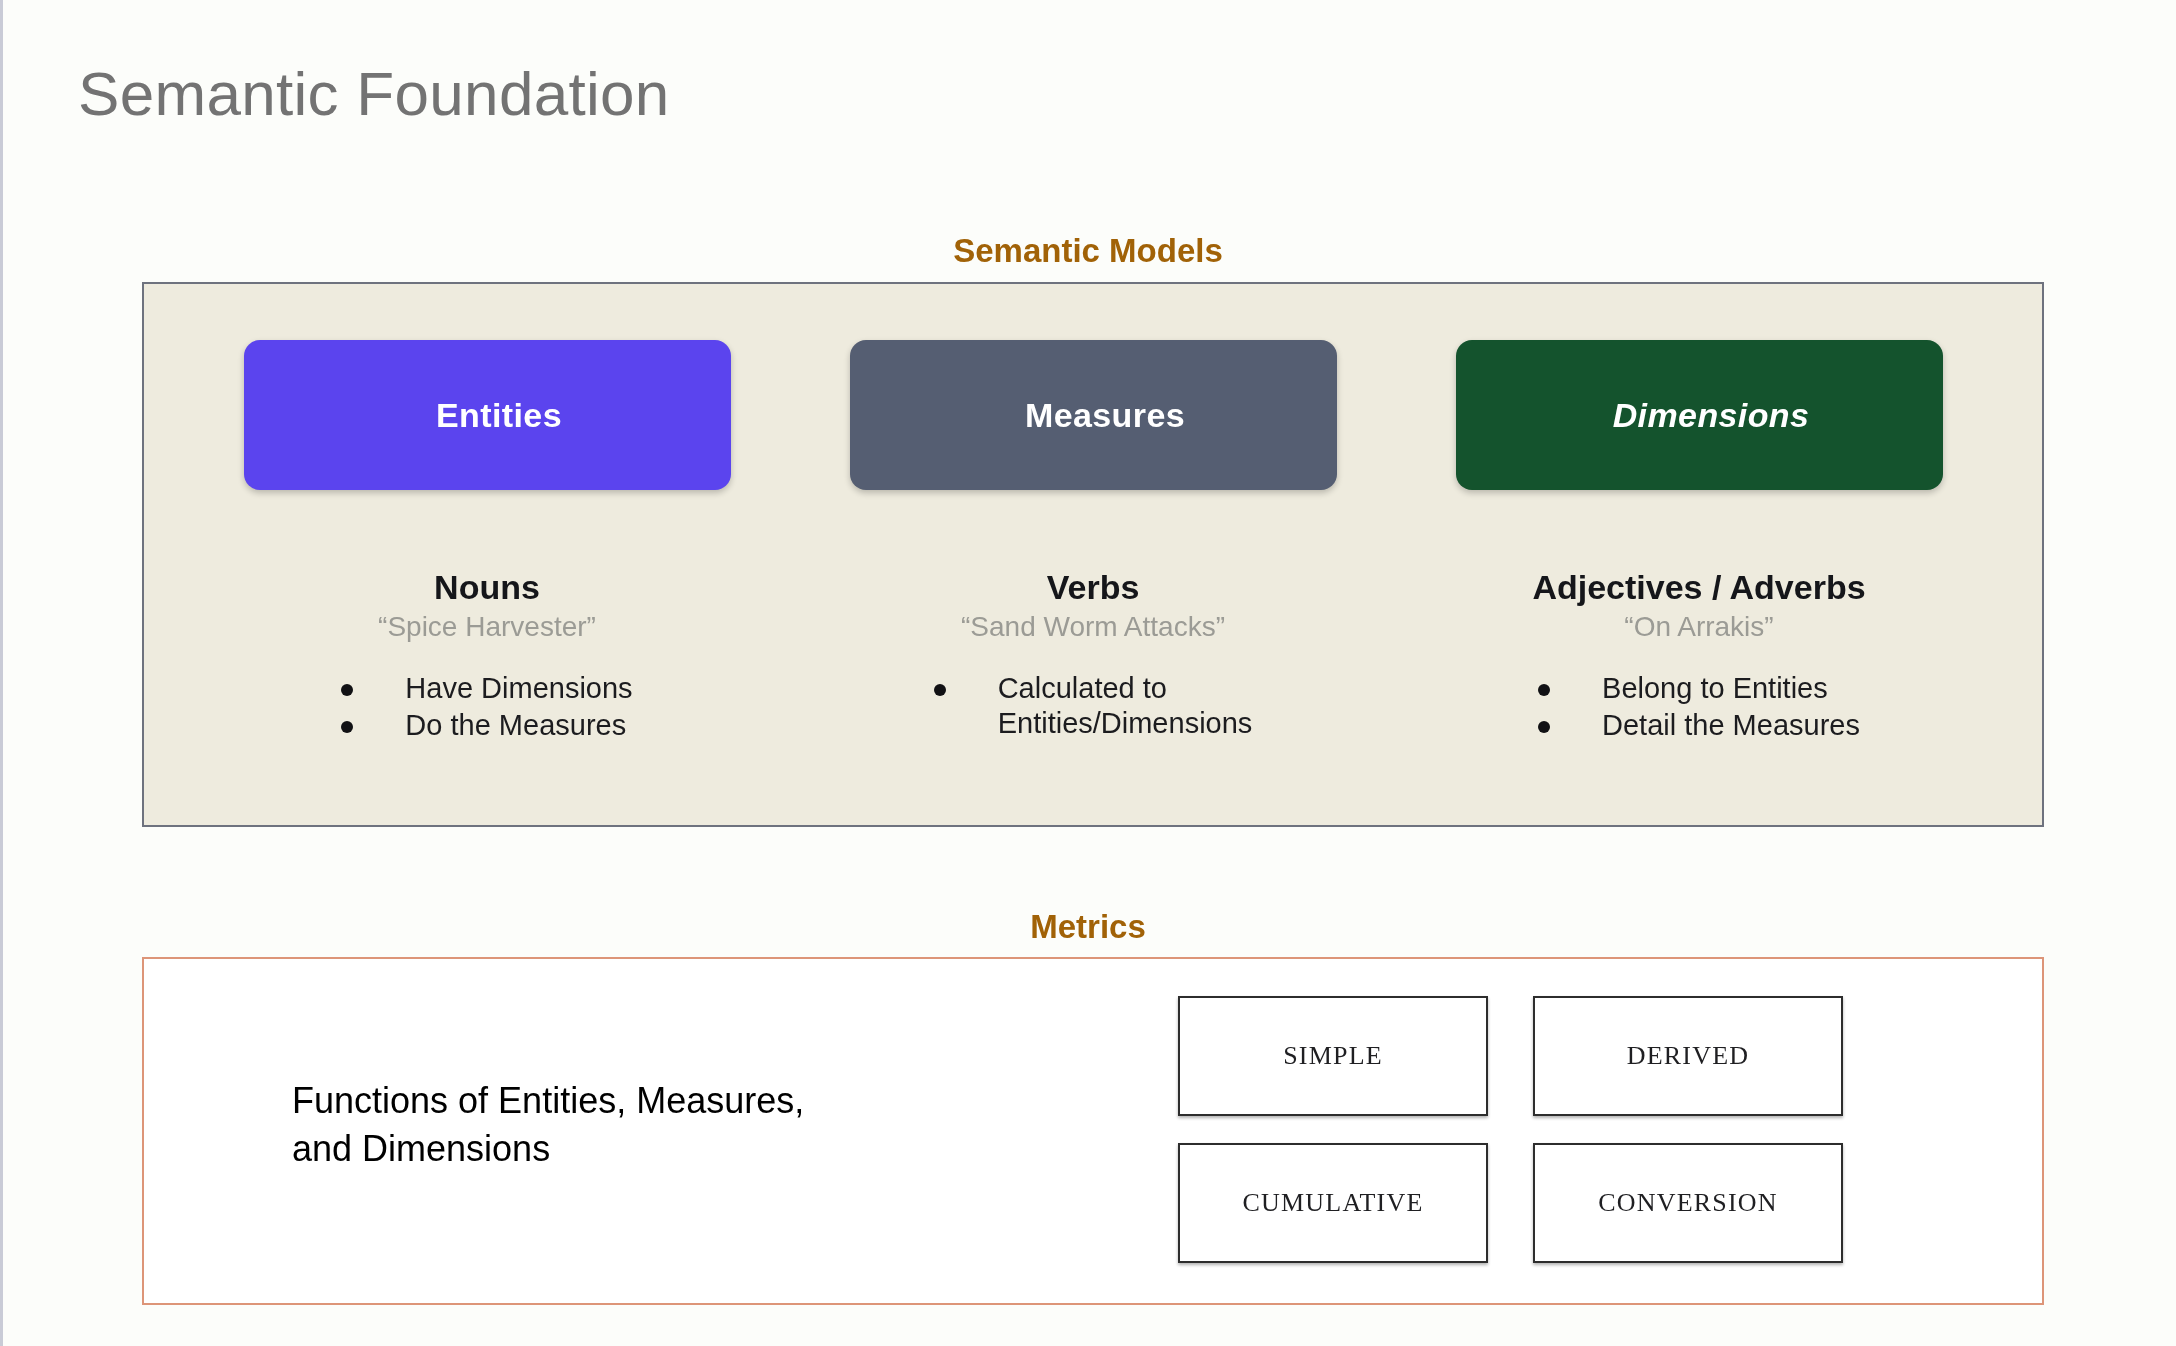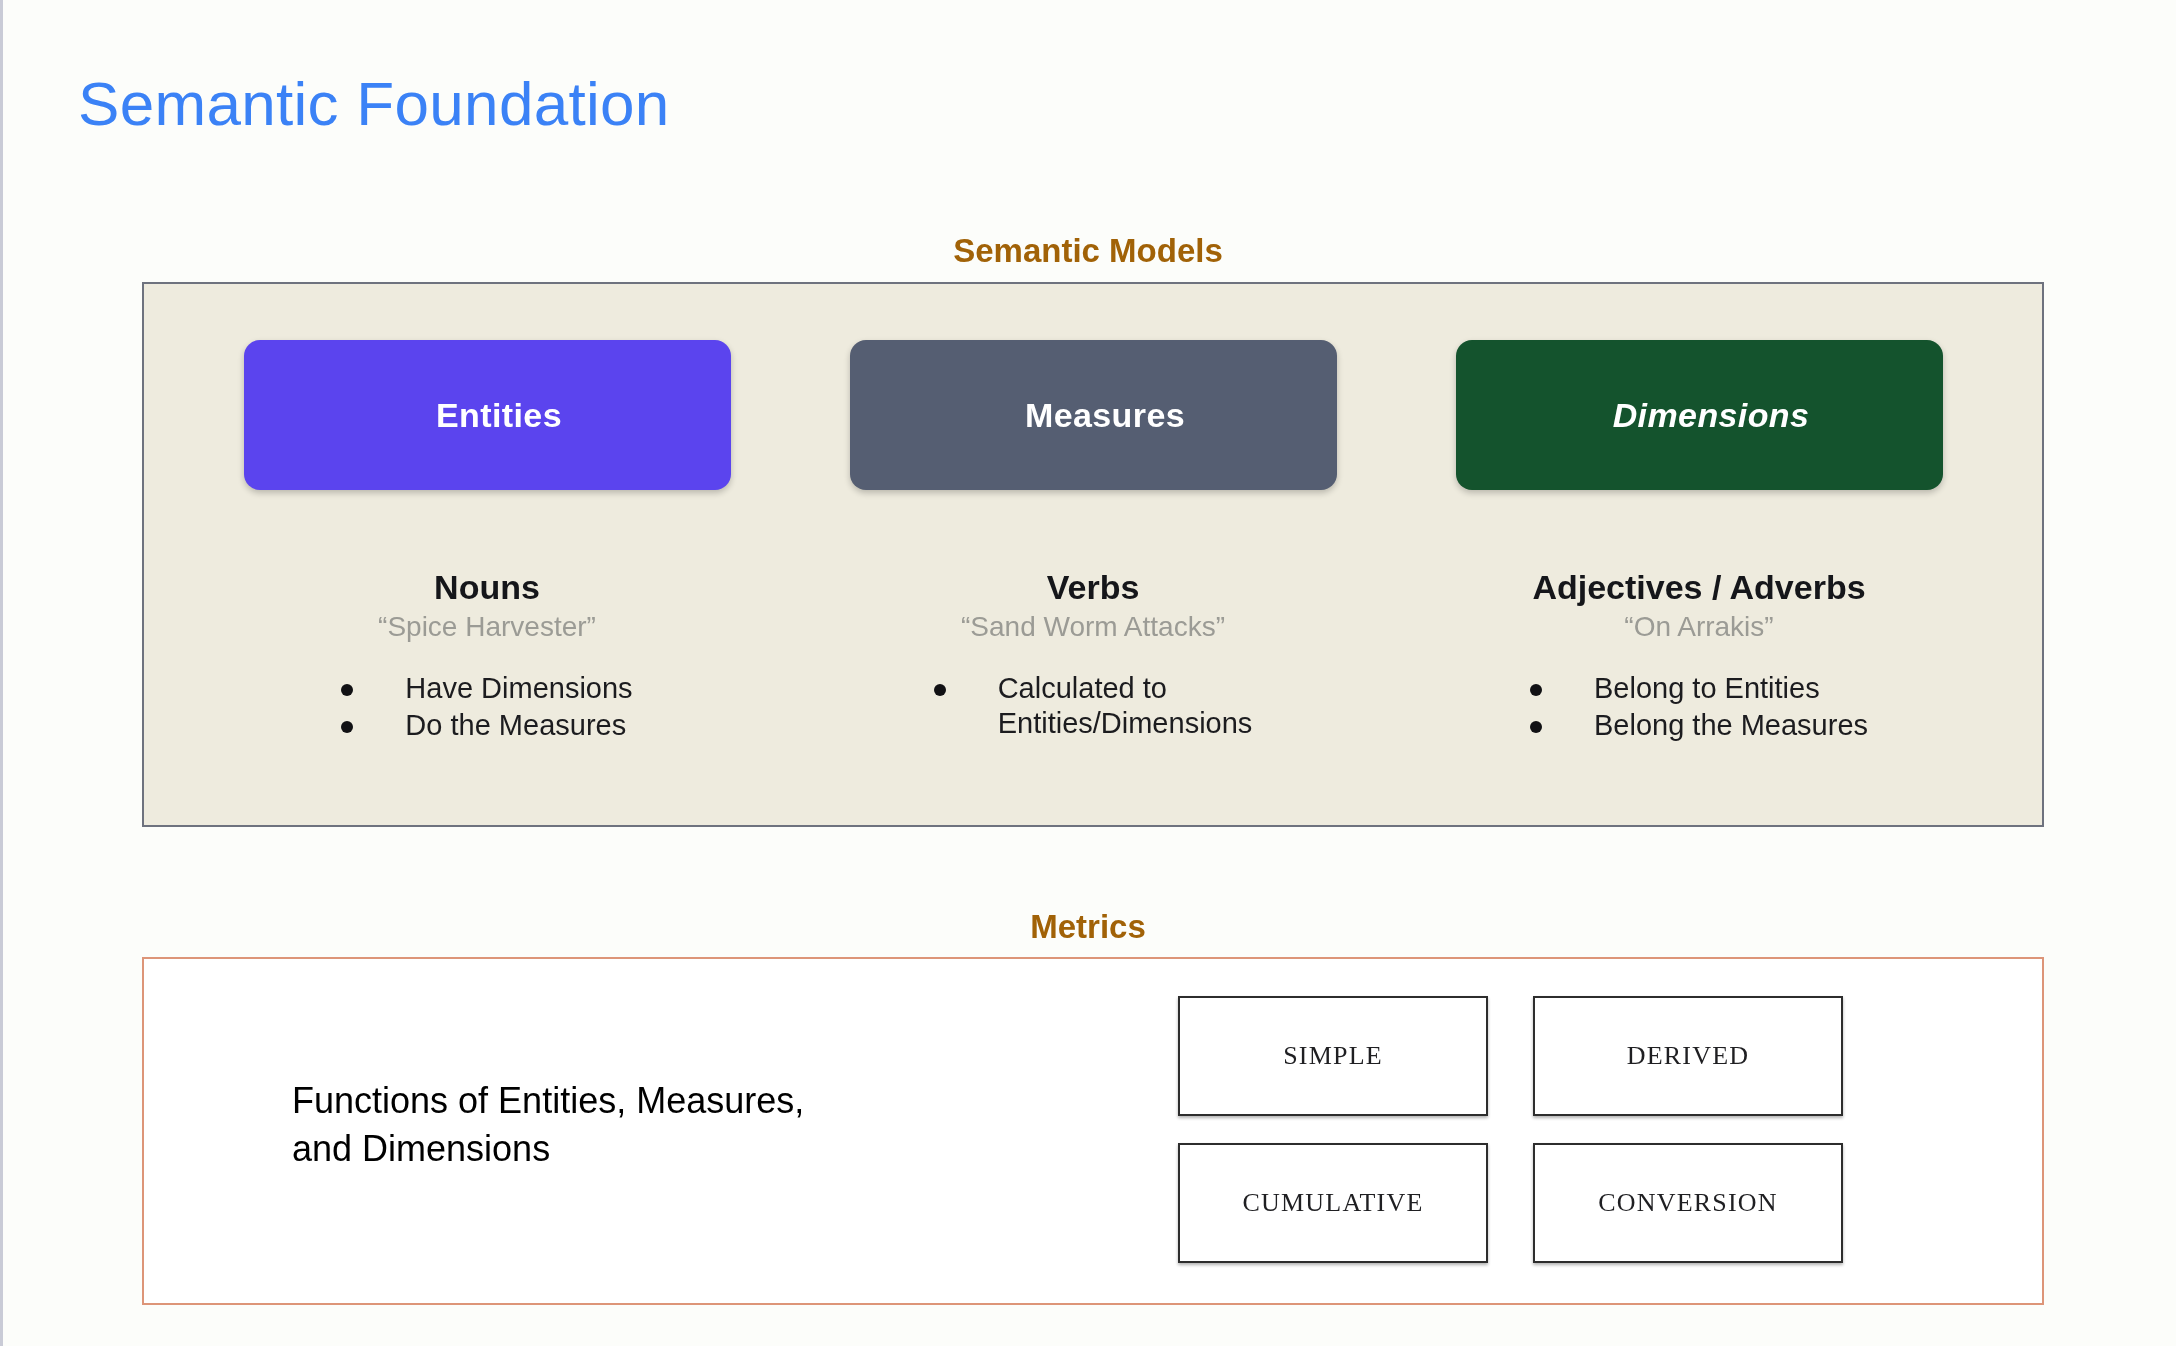--- a/index.html
+++ b/index.html
@@ -29,24 +29,24 @@
     top: 0;
     width: 3px;
     height: 1346px;
     background: #c9cbd6;
   }
 
   
   #slide-title {
     position: absolute;
     left: 78px;
-    top: 68px;
+    top: 58px;
     font-size: 62px;
     font-weight: 400;
-    color: #3b82f6;
+    color: #737373;
     letter-spacing: 0.3px;
     white-space: nowrap;
   }
 
   
   .section-heading {
     position: absolute;
     font-size: 33px;
     font-weight: bold;
     color: #a16207;
@@ -260,21 +260,21 @@
       <div class="model-desc">
         <div class="part-of-speech">Adjectives / Adverbs</div>
         <div class="example-quote">“On Arrakis”</div>
         <div class="bullet-list">
           <div class="bullet-item">
             <span class="bullet-dot"></span>
             <span>Belong to Entities</span>
           </div>
           <div class="bullet-item">
             <span class="bullet-dot"></span>
-            <span>Belong the Measures</span>
+            <span>Detail the Measures</span>
           </div>
         </div>
       </div>
 
     </div>
   </div>
 
   <div id="metrics-heading" class="section-heading">Metrics</div>
 
   <div id="metrics-panel" style="border-color: rgb(221, 149, 120);">

